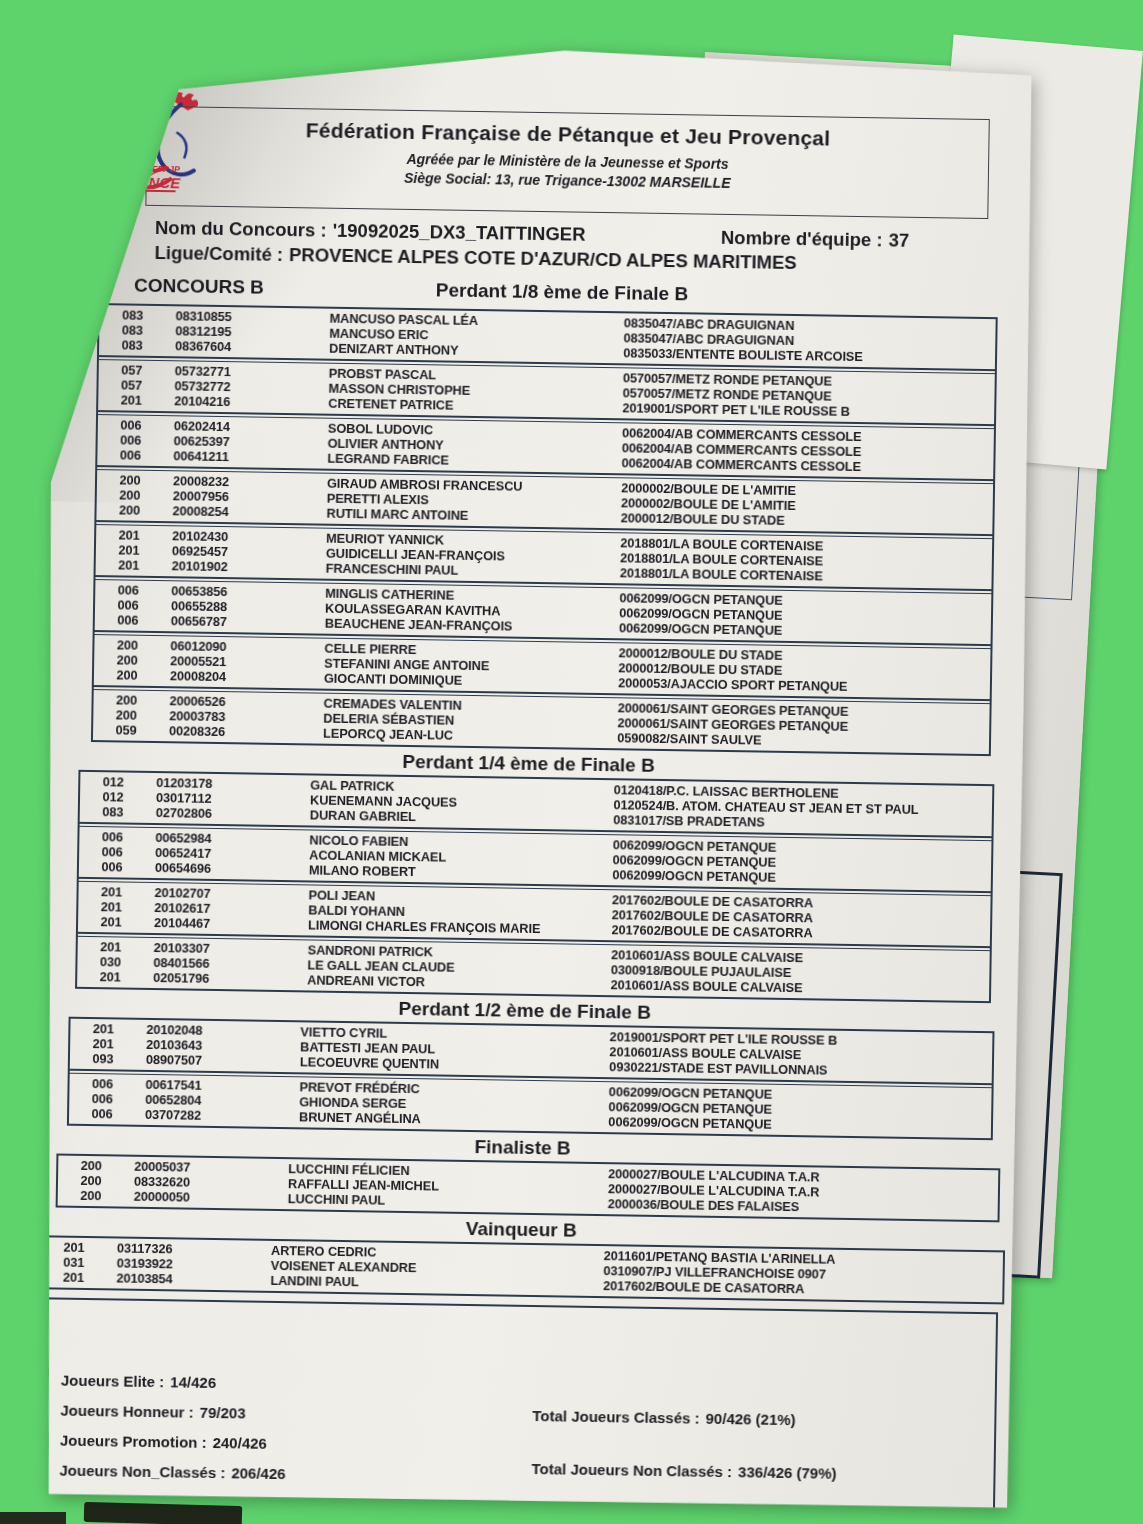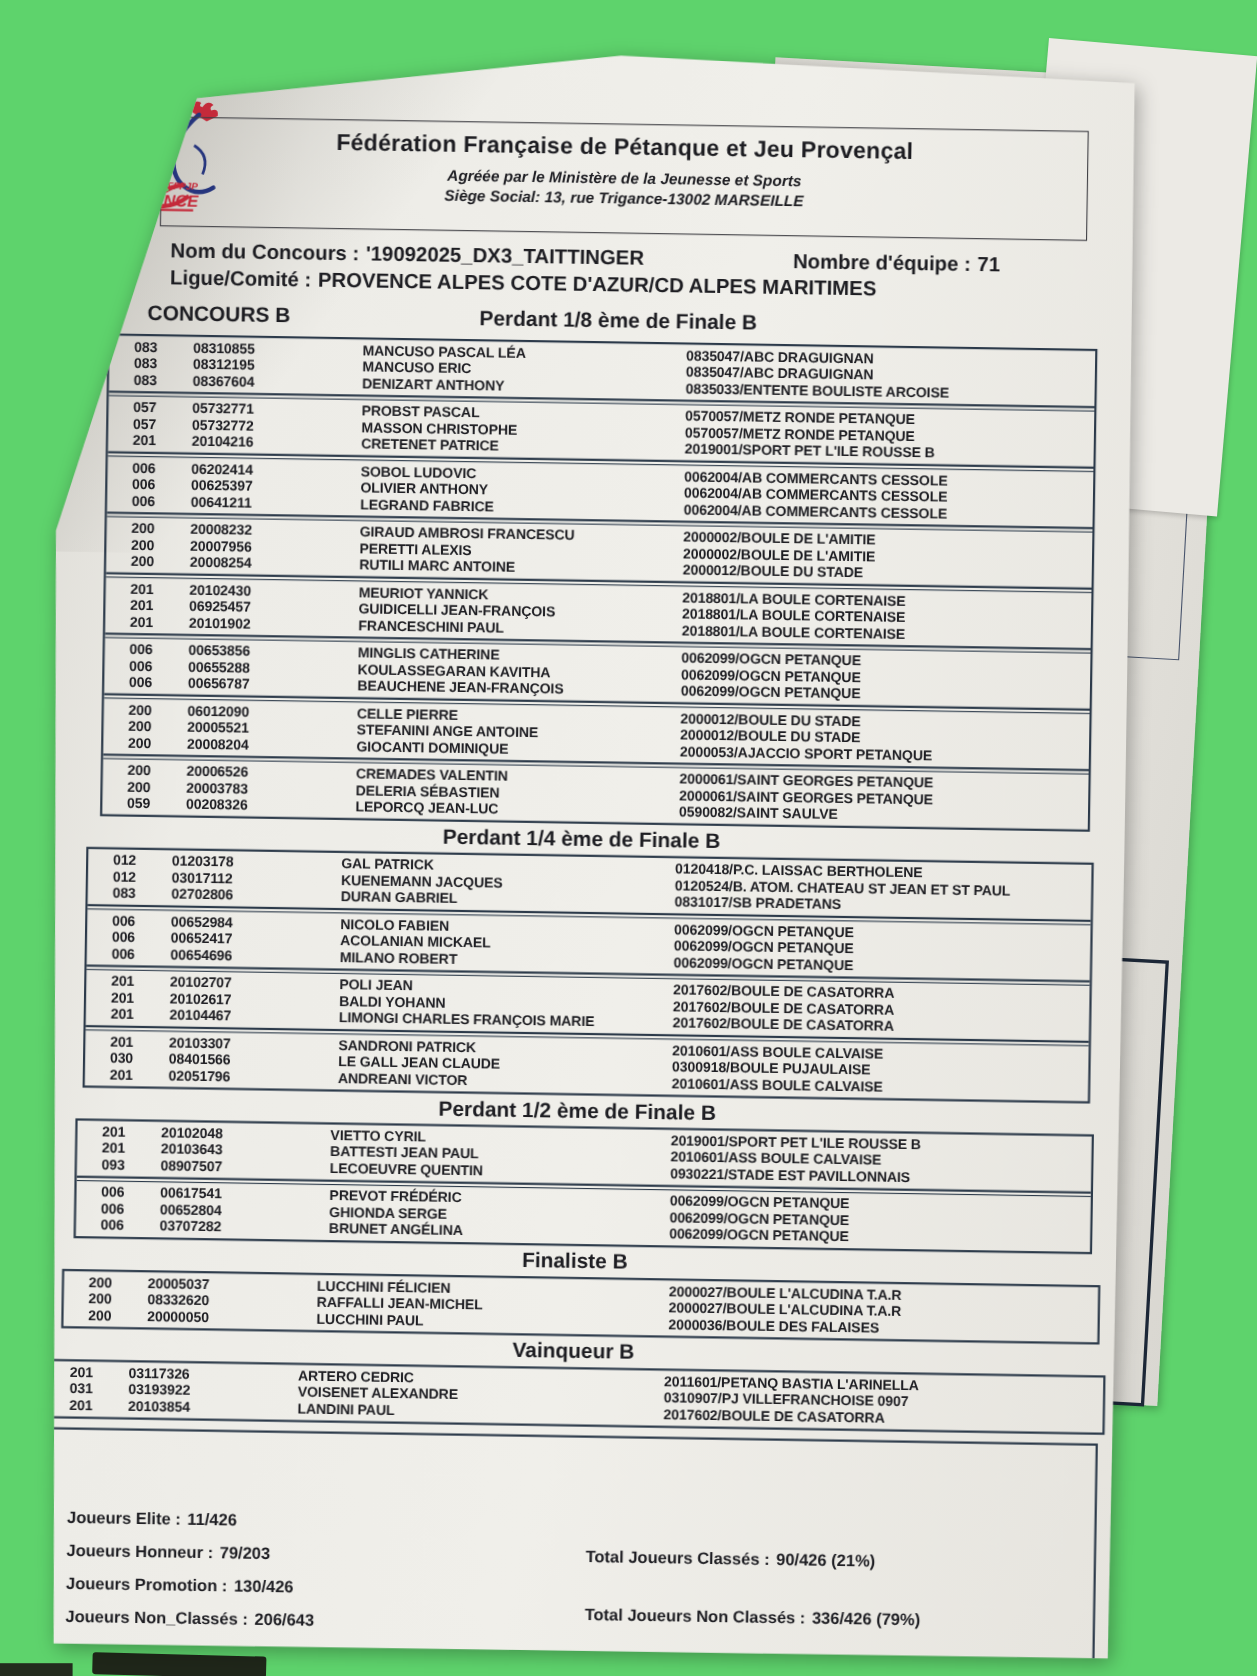--- a/index.html
+++ b/index.html
@@ -132,21 +132,21 @@
 
       <div class="header-box">
         <div class="org-title">Fédération Française de Pétanque et Jeu Provençal</div>
         <div class="org-sub">Agréée par le Ministère de la Jeunesse et Sports</div>
         <div class="org-sub org-sub2">Siège Social: 13, rue Trigance-13002 MARSEILLE</div>
       </div>
 
       <div class="meta">
         <div class="meta-line1">
           <span class="lbl">Nom du Concours :</span><span>'19092025_DX3_TAITTINGER</span>
-          <span class="equipes"><span class="lbl">Nombre d'équipe :</span><span>71</span></span>
+          <span class="equipes"><span class="lbl">Nombre d'équipe :</span><span>37</span></span>
         </div>
         <div class="meta-line2">
           <span class="lbl">Ligue/Comité :</span><span>PROVENCE ALPES COTE D'AZUR/CD ALPES MARITIMES</span>
         </div>
       </div>
 
       <div class="concours-row">
         <span class="concours-b">CONCOURS B</span>
         <span class="title-center section-title-text">Perdant 1/8 ème de Finale B</span>
       </div>
@@ -482,24 +482,24 @@
               <div class="row">
                 <div class="cell c-cd">201</div>
                 <div class="cell c-lic">20103854</div>
                 <div class="cell c-name">LANDINI PAUL</div>
                 <div class="cell c-club">2017602/BOULE DE CASATORRA</div>
               </div>
             </div>
           </div>
   <div class="stats-box">
     <div class="stats-left">
-      <div class="stat-line"><span class="lbl">Joueurs Elite :</span><span>11/426</span></div>
+      <div class="stat-line"><span class="lbl">Joueurs Elite :</span><span>14/426</span></div>
       <div class="stat-line"><span class="lbl">Joueurs Honneur :</span><span>79/203</span></div>
-      <div class="stat-line"><span class="lbl">Joueurs Promotion :</span><span>130/426</span></div>
-      <div class="stat-line"><span class="lbl">Joueurs Non_Classés :</span><span>206/643</span></div>
+      <div class="stat-line"><span class="lbl">Joueurs Promotion :</span><span>240/426</span></div>
+      <div class="stat-line"><span class="lbl">Joueurs Non_Classés :</span><span>206/426</span></div>
     </div>
     <div class="stats-right">
       <div class="stat-line"><span class="lbl">Total Joueurs Classés :</span><span>90/426 (21%)</span></div>
       <div class="stat-line"><span class="lbl">Total Joueurs Non Classés :</span><span>336/426 (79%)</span></div>
     </div>
 
   </div>
 </div>
 
       <div class="green-wedge"></div>

